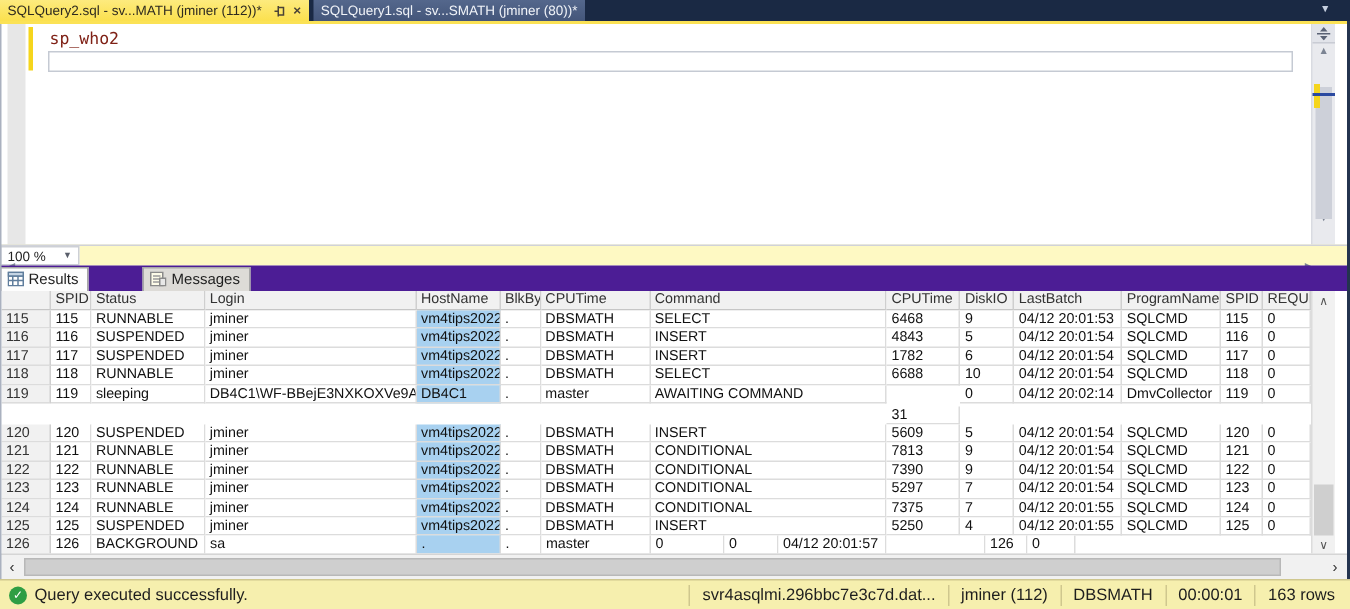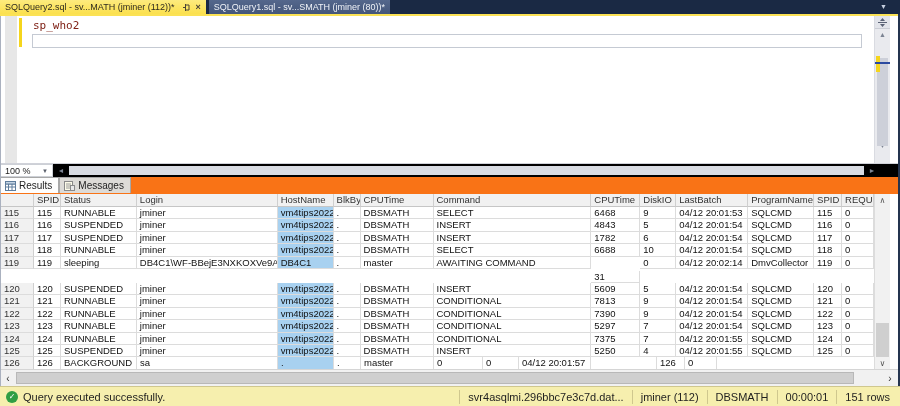--- a/index.html
+++ b/index.html
@@ -30,34 +30,34 @@
                 border-left:1px solid #d9dbe1; }
   .ed-vscroll .splitter { height:13px; background:#e2e4ea; border-bottom:1px solid #c9ccd4;
                           display:flex; align-items:center; justify-content:center; }
   .ed-arr { height:11px; display:flex; align-items:center; justify-content:center; color:#7c8493; font-size:7px; }
   .ed-track { position:relative; height:100px; }
   .ed-thumb { position:absolute; left:2px; right:2px; top:18px; height:88px; background:#cdd0d9; }
   .ed-mark-yellow { position:absolute; left:1px; width:4px; top:16px; height:16px; background:#f5d51c; }
   .ed-mark-blue { position:absolute; left:0; right:0; top:22px; height:2px; background:#2b4aa0; }
 
   
-  .ed-bottom { position:absolute; left:0; top:163px; width:100%; height:14px; background:#000000;
-               border-top:1px solid #d0d2d9; display:flex; }
+  .ed-bottom { position:absolute; left:0; top:163px; width:100%; height:14px; background:#fef9c3;
+               border-top:1px solid #d0d2d9; display:flex;flex-direction:column; }
   .zoom-combo { width:53px; height:100%; background:#fff; border:1px solid #cdd0d6; display:flex;
                 align-items:center; justify-content:space-between; padding:0 4px; font-size:9px; color:#222; }
   .zoom-combo .cmb-arr { font-size:6px; color:#5a5f6b; }
   .ed-hscroll { position:relative; flex:1; margin-right:22px; }
   .ed-hscroll .harr { position:absolute; top:0; width:12px; height:100%; display:flex; align-items:center;
                       justify-content:center; color:#7c8493; font-size:7px; }
   .ed-hscroll .harr.left { left:2px; } .ed-hscroll .harr.right { right:0; }
   .ed-hthumb { position:absolute; left:16px; right:14px; top:2px; bottom:2px; background:#d8dbe2; }
 
   
-  .results-tabs { position:absolute; left:0; top:177px; width:100%; height:17px; background:#f97316;
-                  display:flex; align-items:flex-start; }
+  .results-tabs { position:absolute; left:0; top:177px; width:100%; height:17px; background:#4c1d95;
+                  display:flex; align-items:center;gap:36px; }
   .rtab { display:flex; align-items:center; gap:3px; height:16px; padding:0 6px 0 4px; font-size:10px; color:#1e1e1e;
           border:1px solid #a7a7a7; border-bottom:none; }
   .rtab.active { background:#fdfdfd; }
   .rtab.idle { background:#dddbd7; }
 
   
   .grid { position:absolute; left:1px; top:194px; width:873px; height:175px; background:#fff; overflow:hidden; }
   .g-row { display:flex; }
   .g-cell { height:12.4px; line-height:12.1px; font-size:9.5px; color:#111; padding:0 3px; white-space:nowrap;
             overflow:hidden; border-right:1px solid #dcdcdc; border-bottom:1px solid #dcdcdc; background:#fff; }
@@ -393,19 +393,19 @@
   </div>
 
   <div class="status-bar">
     <span class="ok-icon">✓</span>
     <span>Query executed successfully.</span>
     <div class="sb-right">
       <span class="sb-seg">svr4asqlmi.296bbc7e3c7d.dat...</span>
       <span class="sb-seg">jminer (112)</span>
       <span class="sb-seg">DBSMATH</span>
       <span class="sb-seg">00:00:01</span>
-      <span class="sb-seg">151 rows</span>
+      <span class="sb-seg">163 rows</span>
     </div>
   </div>
 
   <div class="right-border"></div>
   <div class="left-border"></div>
 </div>
 
 </body></html>

